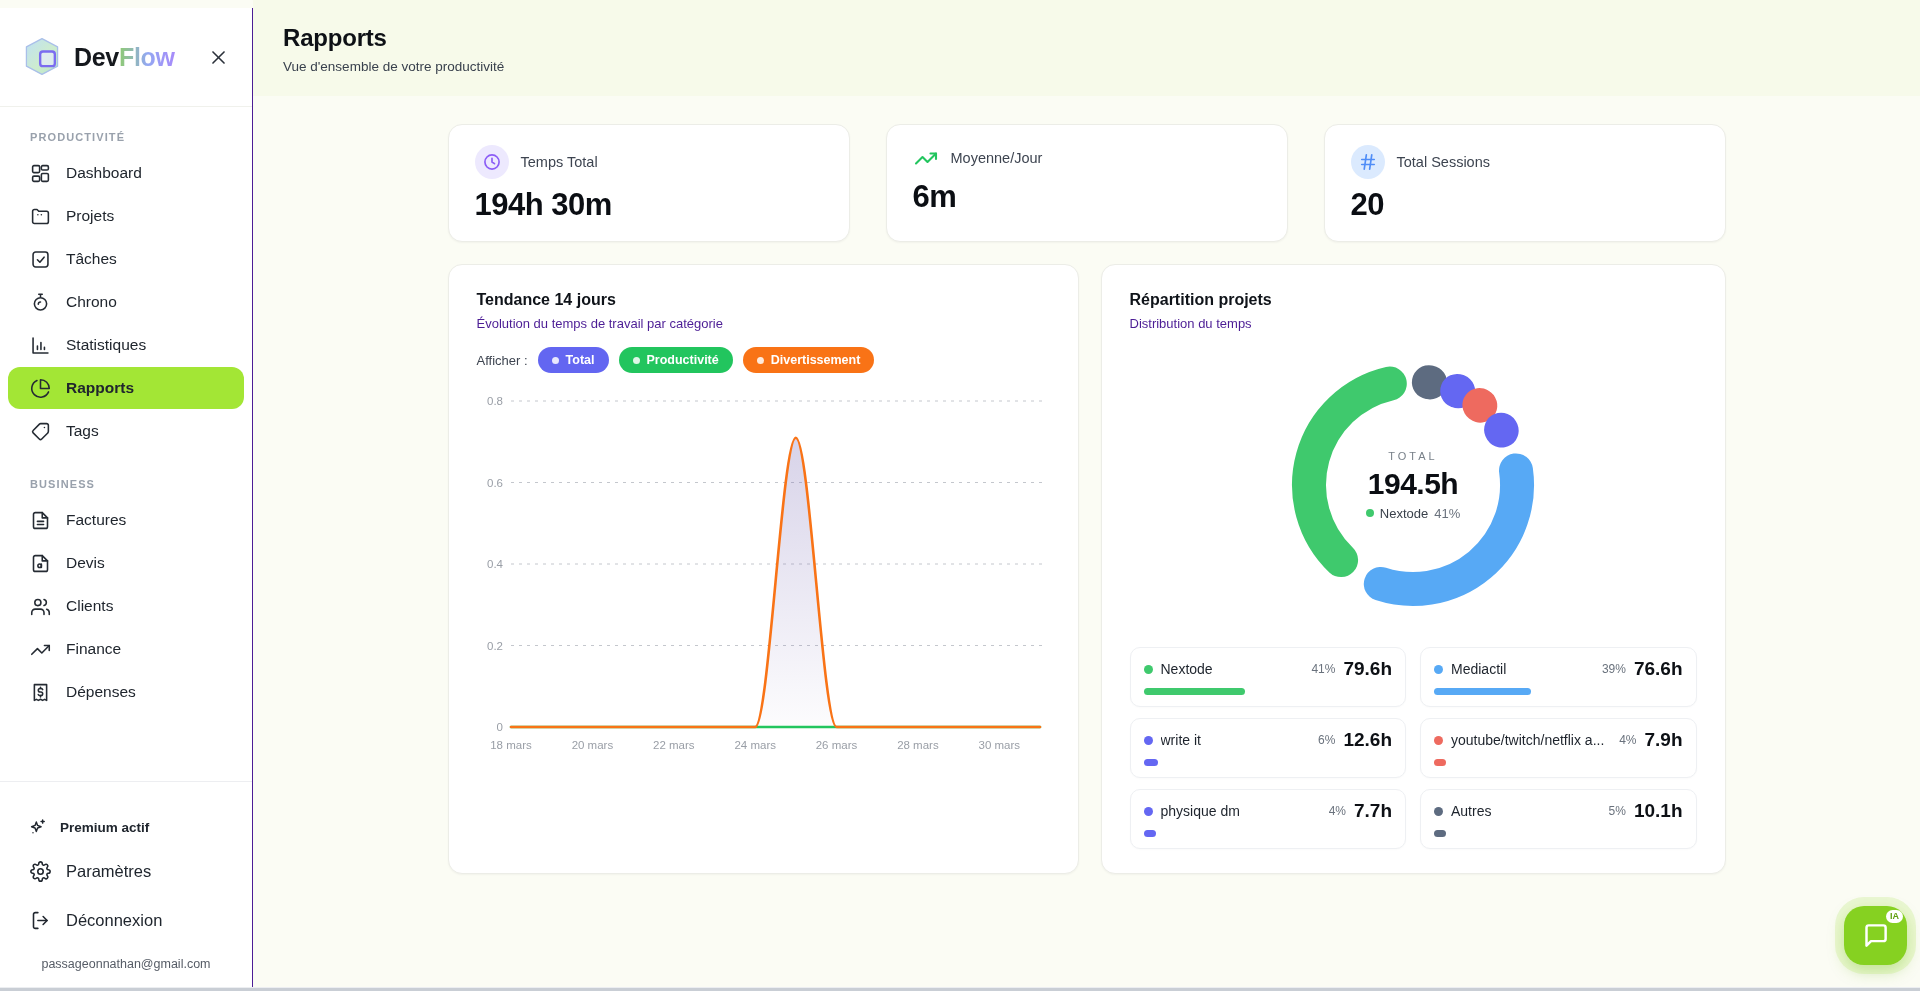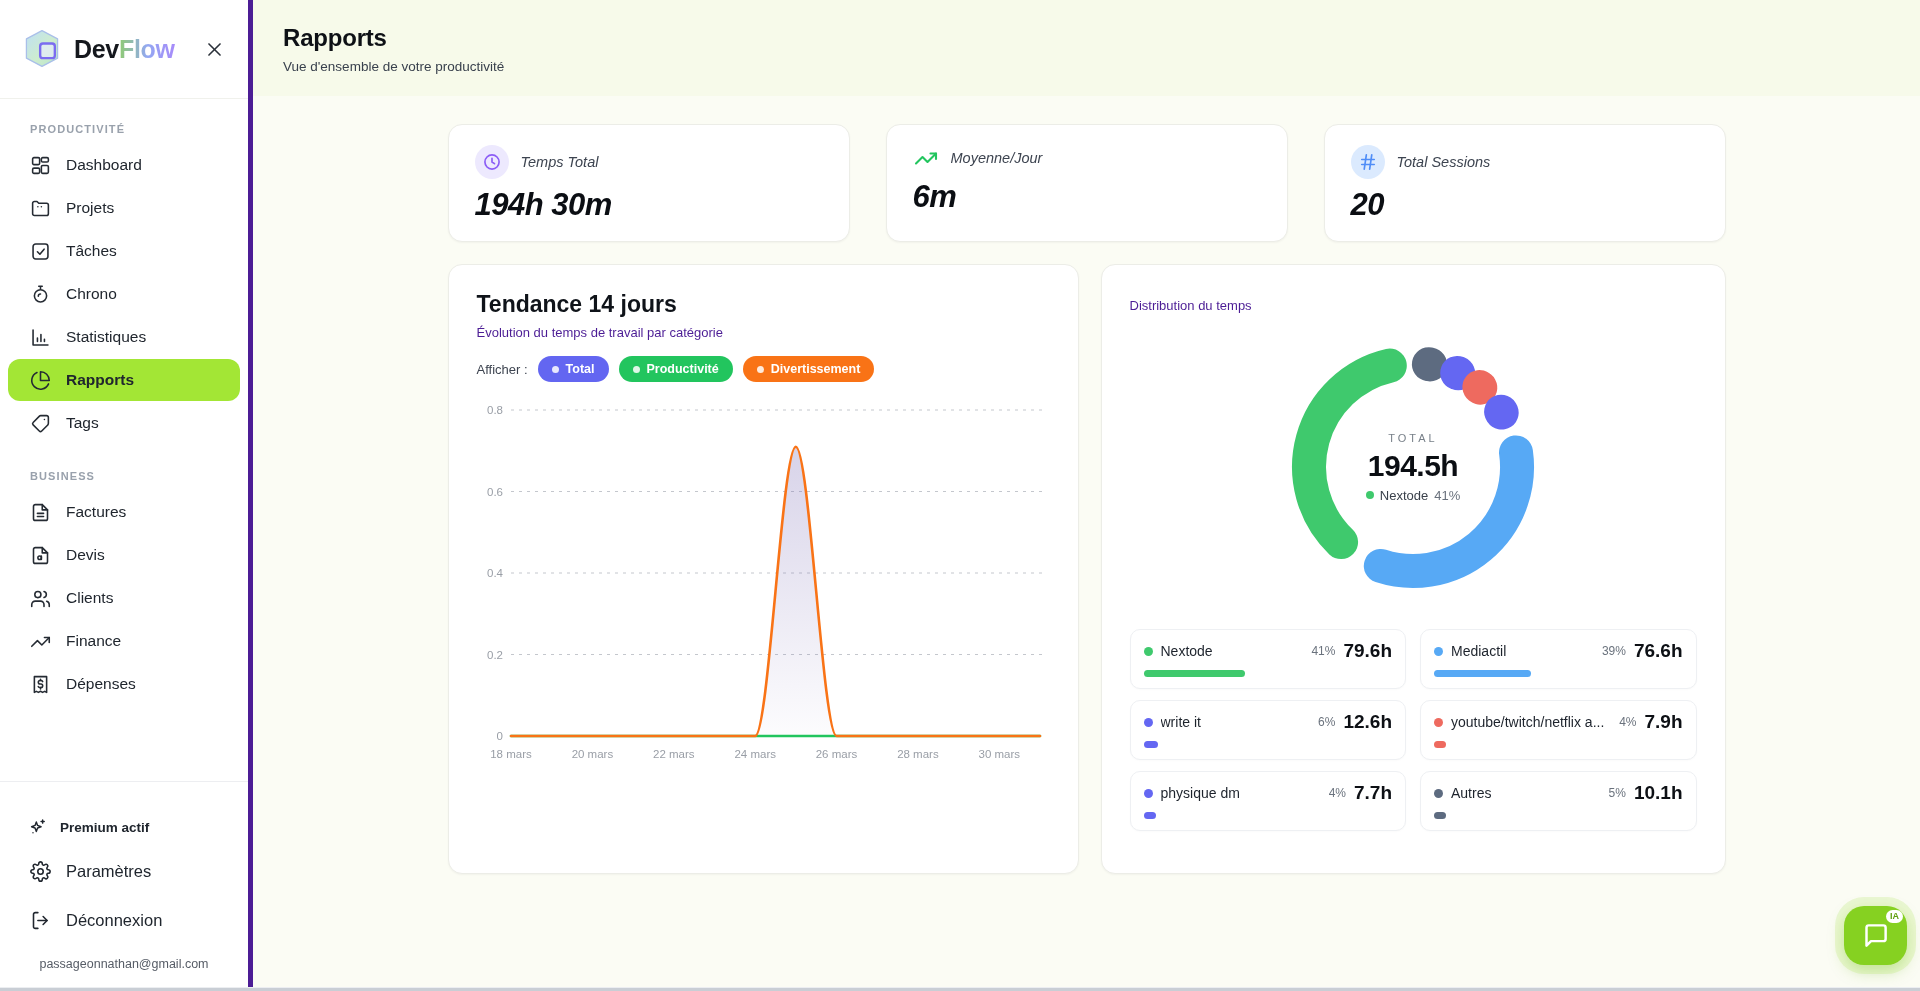--- a/index.html
+++ b/index.html
@@ -1,19 +1,19 @@
 <!DOCTYPE html>
 <html><head>
 <meta charset="utf-8">
 <style>
   html,body{margin:0;padding:0;}
   body{width:1920px;height:991px;overflow:hidden;background:#fbfcf4;font-family:"Liberation Sans",sans-serif;-webkit-font-smoothing:antialiased;}
   .app{display:flex;height:987px;}
   
-  aside{width:253px;min-width:253px;background:#fff;border-right:5px solid #4c1d95;display:flex;flex-direction:column;box-sizing:border-box;}
+  aside{width:253px;min-width:253px;background:#fff;border-right:1px solid #4c1d95;display:flex;flex-direction:column;box-sizing:border-box;margin-top:8px;}
   .logo-row{height:99px;display:flex;align-items:center;gap:10px;padding:0 20px;border-bottom:1px solid #f0f1ec;box-sizing:border-box;}
   .brand{font-size:25px;font-weight:800;color:#15181d;letter-spacing:-.3px;}
   .brand .flow{background:linear-gradient(90deg,#8fcb72,#93a8f2,#a78bfa);-webkit-background-clip:text;background-clip:text;color:transparent;font-weight:700;}
   .close-btn{margin-left:auto;background:none;border:none;padding:4px;cursor:pointer;color:#2b313a;display:flex;}
   nav{flex:1;padding-top:24px;}
   .nav-label{font-size:11px;font-weight:700;letter-spacing:1.1px;color:#99a1ac;margin:0 0 9px 30px;}
   .nav-section + .nav-section{margin-top:26px;}
   .nav-item{display:flex;align-items:center;gap:15px;height:42px;margin:1px 8px;padding:0 22px;border-radius:12px;font-size:15.5px;color:#20262e;cursor:pointer;}
   .nav-item.active{background:#a3e635;font-weight:600;}
   .nav-icon{width:21px;height:21px;display:flex;color:#252b33;}
@@ -23,31 +23,31 @@
   .foot-item svg{width:21px;height:21px;}
   .foot-item.premium{font-size:13.5px;font-weight:700;gap:13px;padding:10px 28px;}
   .foot-item.premium svg{width:19px;height:19px;}
   .side-email{font-size:12.5px;color:#565c66;text-align:center;padding:12px 6px 10px;}
   
   main{flex:1;display:flex;flex-direction:column;background:#fbfcf4;overflow:hidden;}
   .page-header{background:#f7faea;padding:24px 30px 22px;}
   .page-header h1{margin:0;font-size:24px;font-weight:800;color:#0e1116;letter-spacing:-.2px;}
   .page-header p{margin:7px 0 0;font-size:13.5px;color:#39414d;}
   .content{width:1278px;margin:28px auto 0;}
-  .stats-row{display:grid;grid-template-columns:1fr 1fr 1fr;gap:36px;font-style:italic;}
+  .stats-row{display:grid;grid-template-columns:1fr 1fr 1fr;gap:36px;}
   .stat-card{background:#fff;border:1px solid #ecede7;border-radius:14px;box-shadow:0 1px 2px rgba(20,24,28,.04);height:118px;box-sizing:border-box;padding:20px 26px;}
   .stat-top{display:flex;align-items:center;gap:12px;font-size:14.5px;color:#3d4450;}
   .stat-icon{width:34px;height:34px;border-radius:50%;display:flex;align-items:center;justify-content:center;}
   .stat-icon svg{width:20px;height:20px;}
   .stat-icon.plain{width:26px;height:26px;border-radius:0;}
   .stat-icon.plain svg{width:24px;height:24px;}
   .stat-value{font-size:31px;font-weight:800;color:#0b0e13;margin-top:8px;letter-spacing:-.5px;}
   .charts-row{display:grid;grid-template-columns:1fr 1fr;gap:22px;margin-top:22px;}
   .card{background:#fff;border:1px solid #ecede7;border-radius:14px;box-shadow:0 1px 2px rgba(20,24,28,.04);height:610px;box-sizing:border-box;padding:26px 28px;display:flex;flex-direction:column;}
-  .card h2{margin:0;font-size:23px;font-weight:700;color:#0f1319;}
+  .card h2{margin:0;font-size:16px;font-weight:700;color:#0f1319;}
   .card .sub{margin:7px 0 0;font-size:13px;color:#4c1d95;}
   .filter-row{display:flex;align-items:center;gap:10px;margin-top:16px;font-size:13px;color:#3d4450;}
   .pill{display:inline-flex;align-items:center;gap:7px;border:none;border-radius:999px;color:#fff;font-size:12.5px;font-weight:600;padding:6px 14px;cursor:pointer;font-family:inherit;}
   .pill-dot{width:7px;height:7px;border-radius:50%;background:rgba(255,255,255,.85);}
   #trendChart{margin-top:12px;}
   .donut-wrap{position:relative;width:260px;height:260px;margin:24px auto 0;}
   .donut-center{position:absolute;inset:0;display:flex;flex-direction:column;align-items:center;justify-content:center;gap:5px;pointer-events:none;}
   .dc-label{font-size:11px;letter-spacing:3px;color:#788089;}
   .dc-value{font-size:30px;font-weight:800;color:#0b0e13;letter-spacing:-.5px;}
   .dc-sub{display:flex;align-items:center;gap:6px;font-size:13px;color:#3a414b;}
@@ -343,20 +343,21 @@
               <text x="359.5" y="364" text-anchor="middle" font-size="11.5" fill="#999ea6" font-family="Liberation Sans,sans-serif">26 mars</text>
               <text x="440.9" y="364" text-anchor="middle" font-size="11.5" fill="#999ea6" font-family="Liberation Sans,sans-serif">28 mars</text>
               <text x="522.3" y="364" text-anchor="middle" font-size="11.5" fill="#999ea6" font-family="Liberation Sans,sans-serif">30 mars</text>
               <path d="M34.0,342.0 C47.6,342.0 61.1,342.0 74.7,342.0 C88.3,342.0 101.8,342.0 115.4,342.0 C128.9,342.0 142.5,342.0 156.1,342.0 C169.6,342.0 183.2,342.0 196.8,342.0 C210.3,342.0 223.9,342.0 237.5,342.0 C251.0,342.0 264.6,342.0 278.2,342.0 C291.7,342.0 305.3,52.7 318.8,52.7 C332.4,52.7 346.0,342.0 359.5,342.0 C373.1,342.0 386.7,342.0 400.2,342.0 C413.8,342.0 427.4,342.0 440.9,342.0 C454.5,342.0 468.1,342.0 481.6,342.0 C495.2,342.0 508.7,342.0 522.3,342.0 C535.9,342.0 549.4,342.0 563.0,342.0 L563.0,342.0 L34.0,342.0 Z" fill="url(#fillGrad)" stroke="none"></path>
               <path d="M34.0,342.0 C47.6,342.0 61.1,342.0 74.7,342.0 C88.3,342.0 101.8,342.0 115.4,342.0 C128.9,342.0 142.5,342.0 156.1,342.0 C169.6,342.0 183.2,342.0 196.8,342.0 C210.3,342.0 223.9,342.0 237.5,342.0 C251.0,342.0 264.6,342.0 278.2,342.0 C291.7,342.0 305.3,342.0 318.8,342.0 C332.4,342.0 346.0,342.0 359.5,342.0 C373.1,342.0 386.7,342.0 400.2,342.0 C413.8,342.0 427.4,342.0 440.9,342.0 C454.5,342.0 468.1,342.0 481.6,342.0 C495.2,342.0 508.7,342.0 522.3,342.0 C535.9,342.0 549.4,342.0 563.0,342.0" fill="none" stroke="#22c55e" stroke-width="2.6" stroke-linecap="round"></path>
               <path d="M34.0,342.0 C47.6,342.0 61.1,342.0 74.7,342.0 C88.3,342.0 101.8,342.0 115.4,342.0 C128.9,342.0 142.5,342.0 156.1,342.0 C169.6,342.0 183.2,342.0 196.8,342.0 C210.3,342.0 223.9,342.0 237.5,342.0 C251.0,342.0 264.6,342.0 278.2,342.0 C291.7,342.0 305.3,52.7 318.8,52.7 C332.4,52.7 346.0,342.0 359.5,342.0 C373.1,342.0 386.7,342.0 400.2,342.0 C413.8,342.0 427.4,342.0 440.9,342.0 C454.5,342.0 468.1,342.0 481.6,342.0 C495.2,342.0 508.7,342.0 522.3,342.0 C535.9,342.0 549.4,342.0 563.0,342.0" fill="none" stroke="#f97316" stroke-width="2.6" stroke-linecap="round"></path>
             </svg>
         </section>
 
         <section class="card">
+          <h2>Répartition projets</h2>
           <p class="sub">Distribution du temps</p>
           <div class="donut-wrap">
             <svg id="donut" width="260" height="260" viewBox="0 0 260 260">
                 <path d="M145.9,27.2 A104,104 0 0 1 147.0,27.4" fill="none" stroke="#5d6b80" stroke-width="34" stroke-linecap="round"></path>
                 <path d="M174.2,35.9 A104,104 0 0 1 175.2,36.3" fill="none" stroke="#6467f2" stroke-width="34" stroke-linecap="round"></path>
                 <path d="M196.4,50.0 A104,104 0 0 1 197.3,50.7" fill="none" stroke="#ee6a5f" stroke-width="34" stroke-linecap="round"></path>
                 <path d="M218.1,74.7 A104,104 0 0 1 218.7,75.6" fill="none" stroke="#6467f2" stroke-width="34" stroke-linecap="round"></path>
                 <path d="M233.0,115.4 A104,104 0 0 1 97.8,228.9" fill="none" stroke="#57a9f5" stroke-width="34" stroke-linecap="round"></path>
                 <path d="M58.1,205.1 A104,104 0 0 1 106.8,28.6" fill="none" stroke="#3fc96d" stroke-width="34" stroke-linecap="round"></path>
               </svg>

